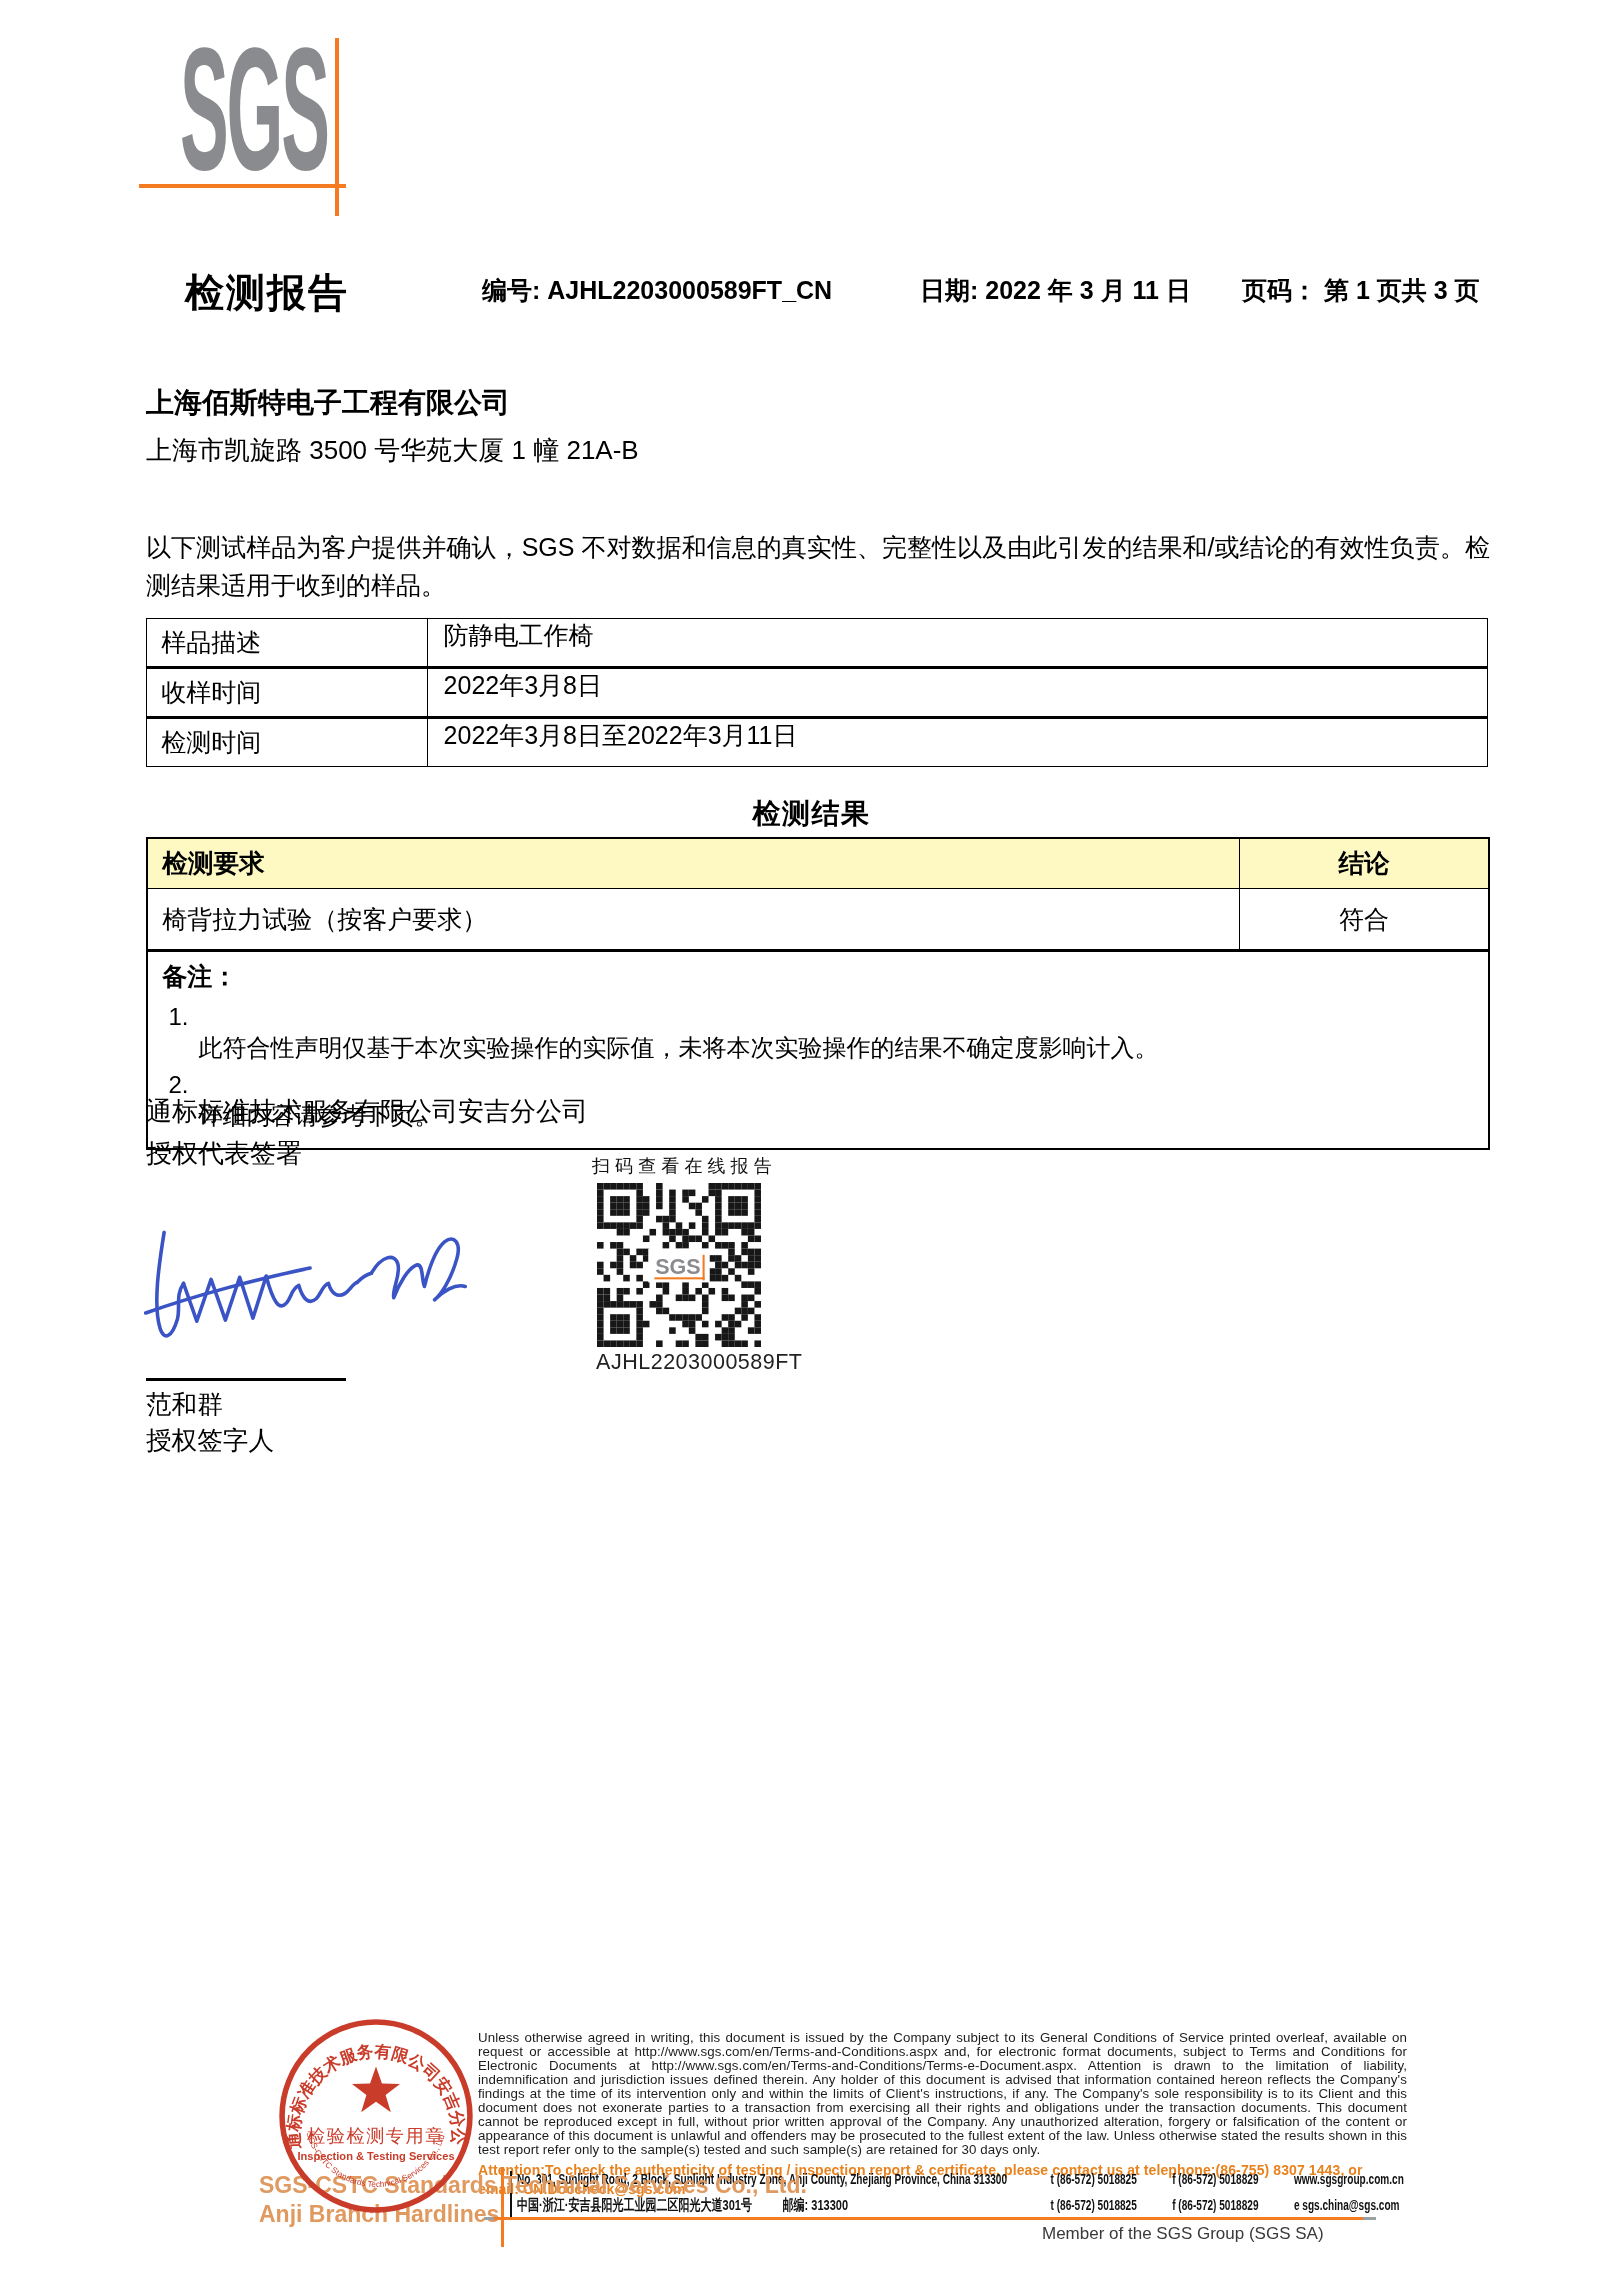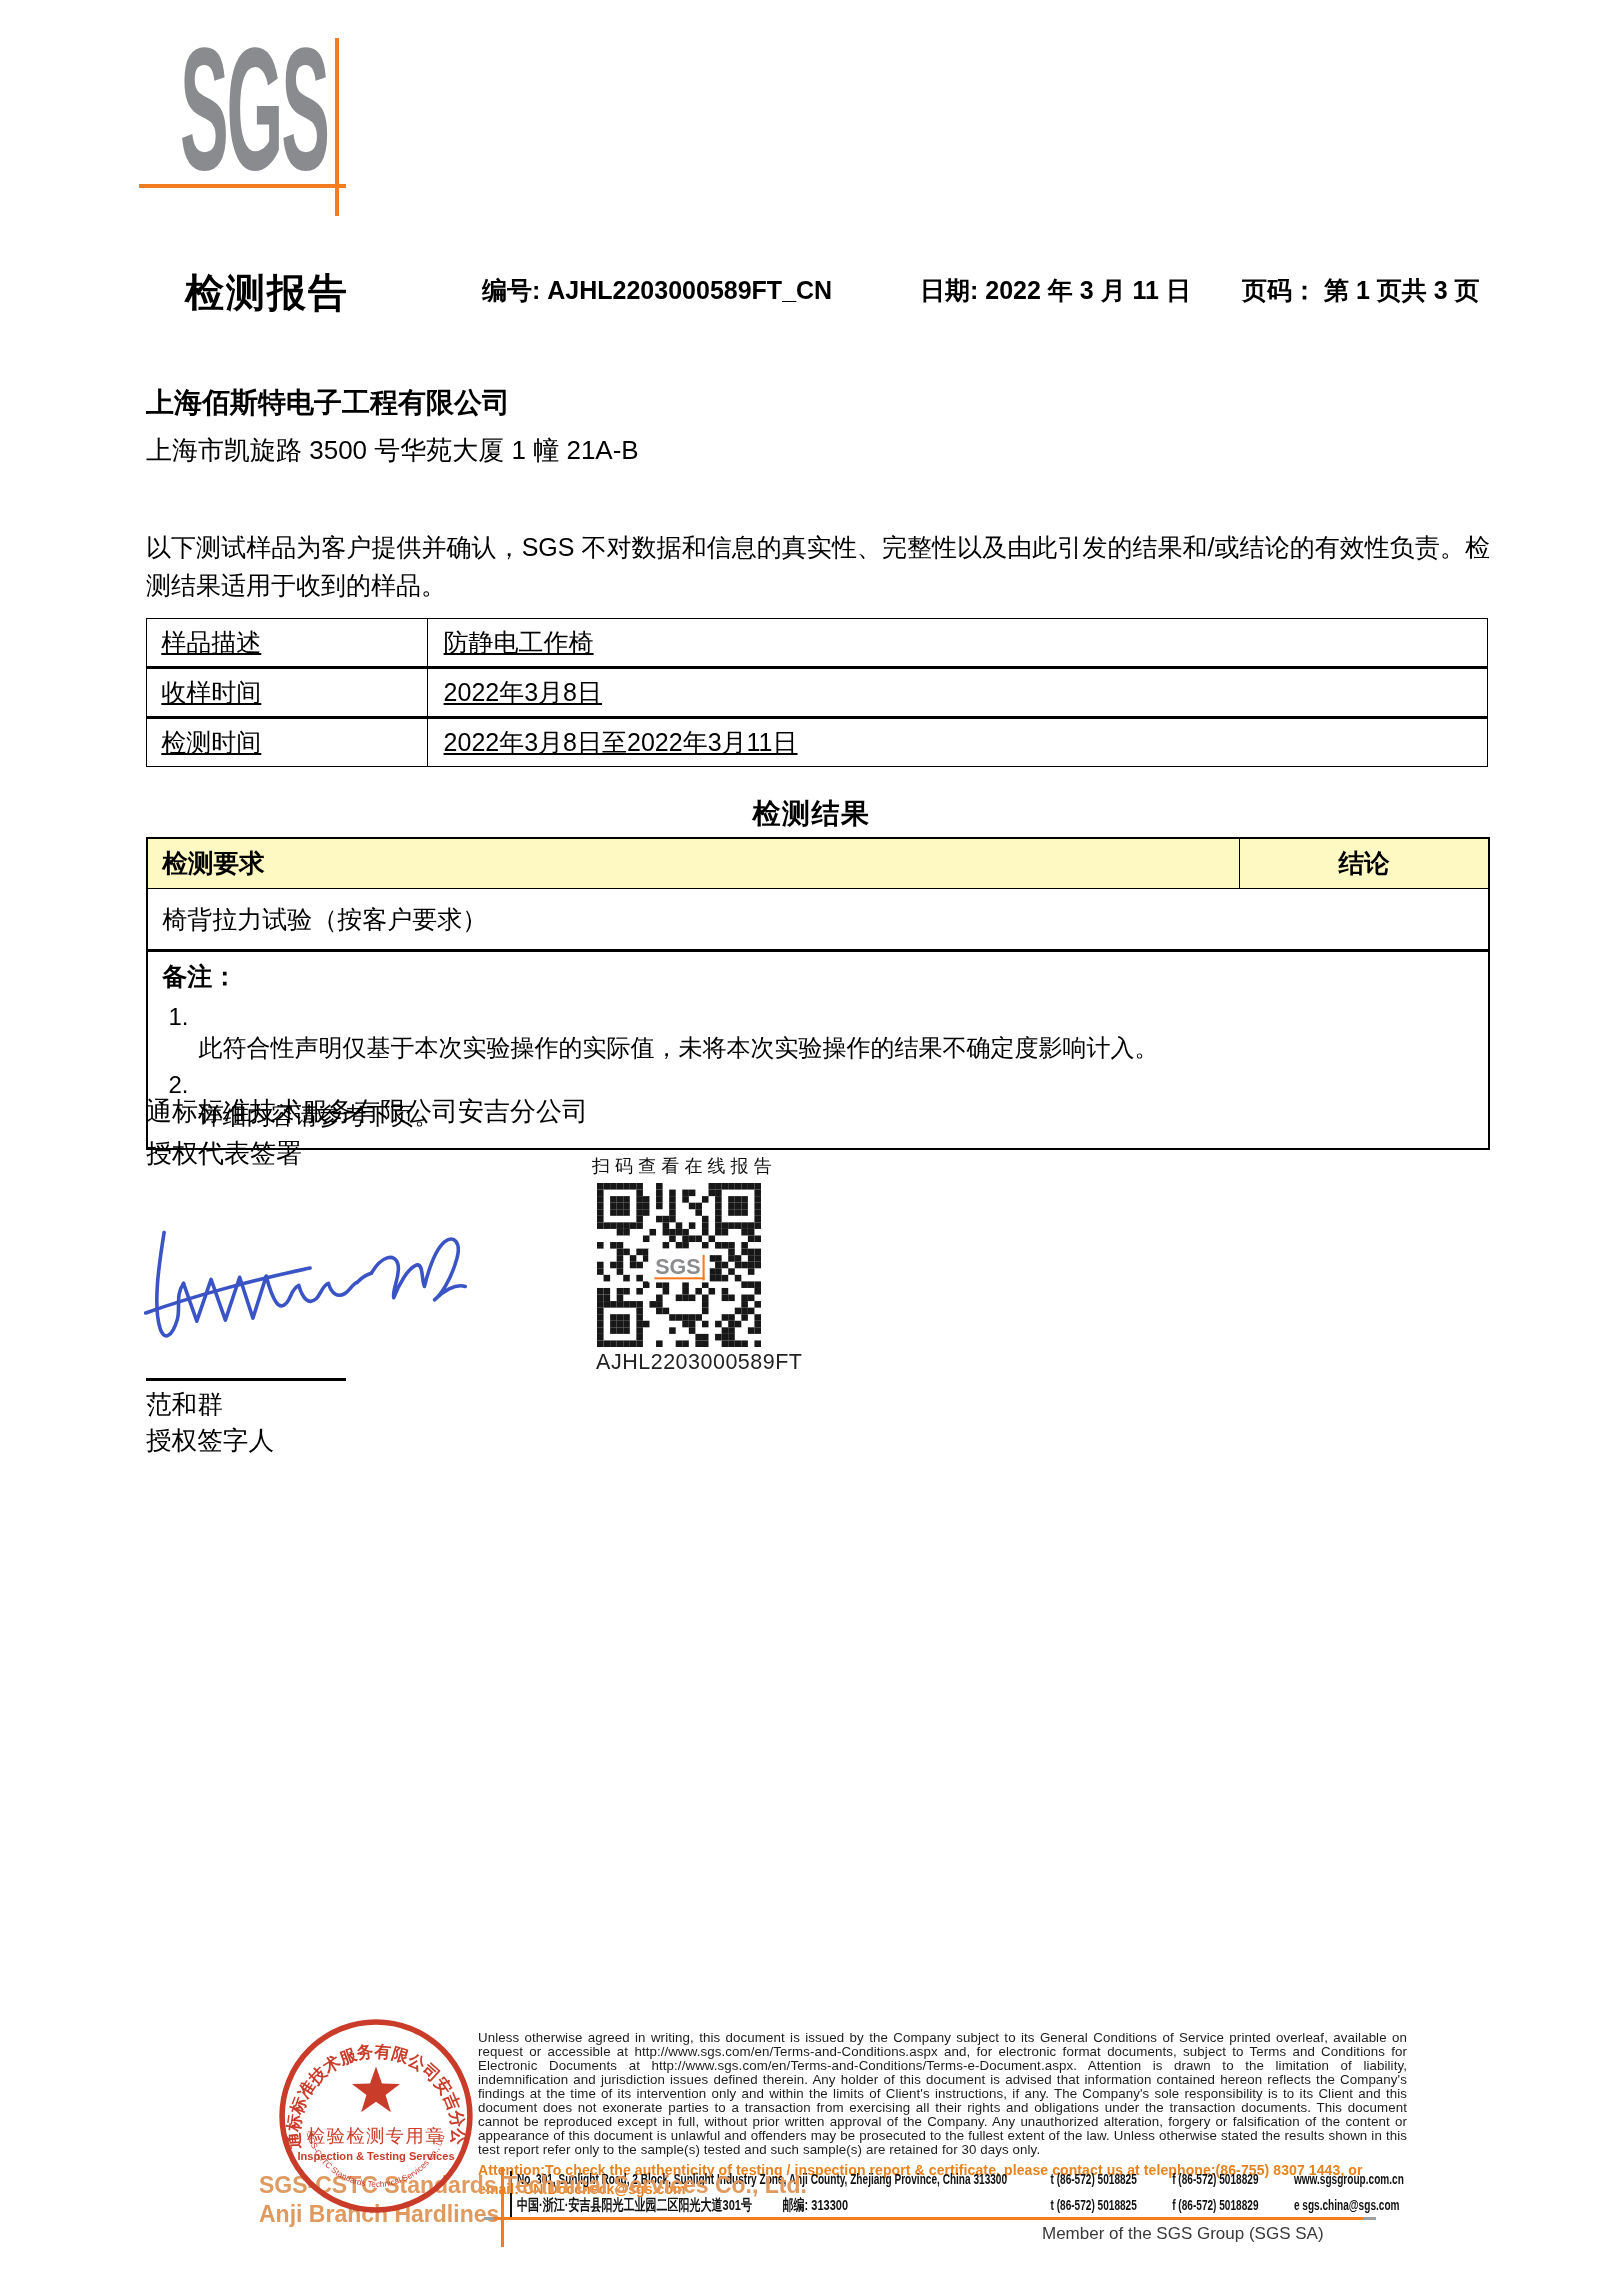--- a/index.html
+++ b/index.html
@@ -23,21 +23,21 @@
   
   .client-name{position:absolute;left:146px;top:384px;font-size:28px;font-weight:bold;}
   .client-addr{position:absolute;left:146px;top:433px;font-size:26px;}
 
   
   .disclaimer{position:absolute;left:146px;top:528px;width:1344px;font-size:25px;
               line-height:38px;text-align:justify;}
 
   
   .tbl1{position:absolute;left:146px;top:618px;width:1340px;border:1.5px solid #000;}
-  .tbl1-row{display:flex;height:47px;align-items:center;text-decoration:underline;}
+  .tbl1-row{display:flex;height:47px;align-items:flex-start;}
   .tbl1-row + .tbl1-row{border-top:3.1px solid #000;}
   .tbl1-label{width:266px;padding-left:14.3px;border-right:1px solid #000;align-self:stretch;
               display:flex;align-items:center;font-size:25px;}
   .tbl1-value{flex:1;padding-left:15.3px;font-size:25px;}
 
   
   .res-title{position:absolute;left:0;top:795px;width:1623px;text-align:center;
              font-size:28px;font-weight:bold;letter-spacing:1.5px;}
   .tbl2{position:absolute;left:146px;top:837px;width:1340px;border:2px solid #000;}
   .tbl2-hdr{display:flex;height:49px;background:#fef9c3;align-items:center;}
@@ -141,20 +141,21 @@
   </div>
 
   <div class="res-title">检测结果</div>
   <div class="tbl2">
     <div class="tbl2-hdr">
       <div class="c1">检测要求</div>
       <div class="c2">结论</div>
     </div>
     <div class="tbl2-row">
       <div class="c1">椅背拉力试验（按客户要求）</div>
+      <div class="c2">符合</div>
     </div>
     <div class="tbl2-remarks">
       <div class="remarks-label">备注：</div>
       <div class="remark-item">
         <span class="remark-num">1.</span>
         <span class="remark-text">此符合性声明仅基于本次实验操作的实际值，未将本次实验操作的结果不确定度影响计入。</span>
       </div>
       <div class="remark-item">
         <span class="remark-num">2.</span>
         <span class="remark-text">详细内容请参考下页。</span>

